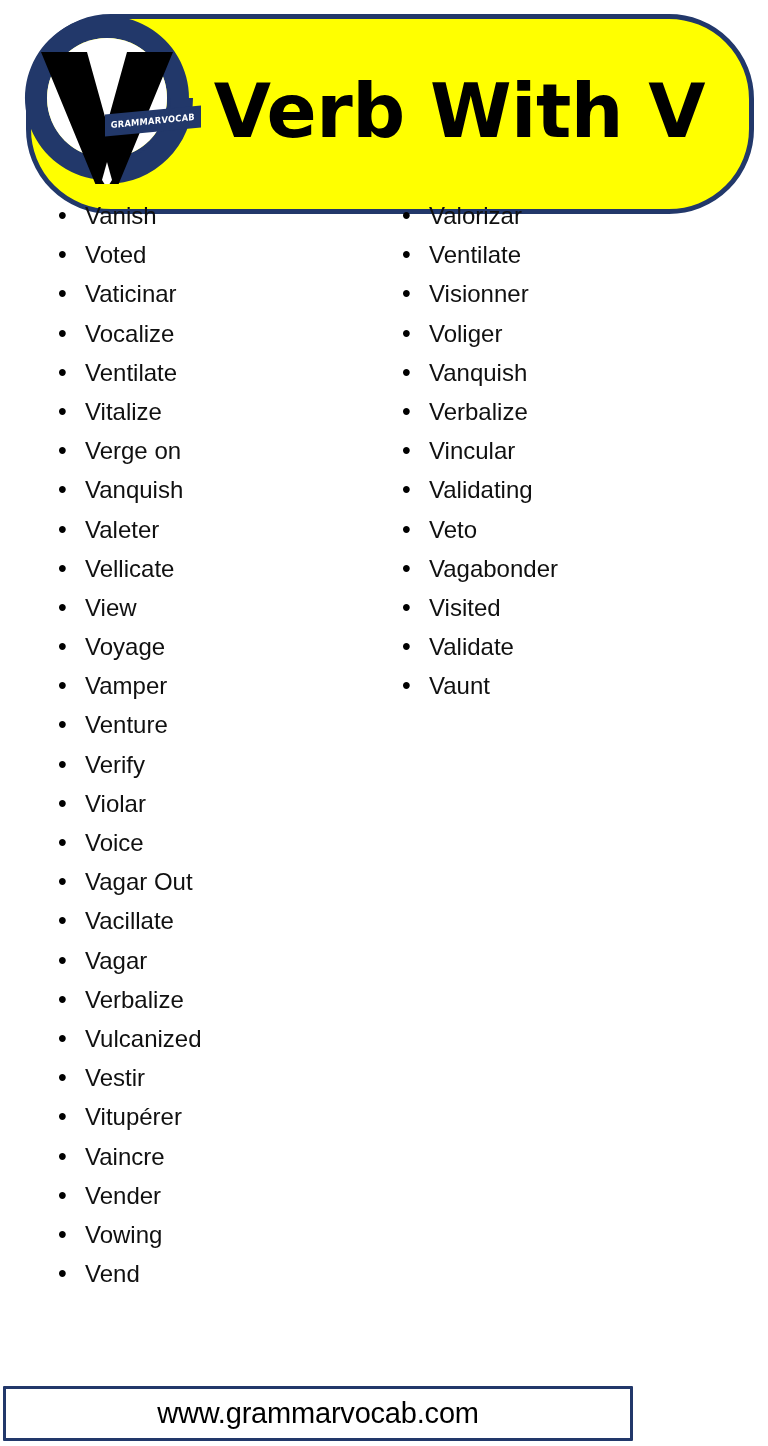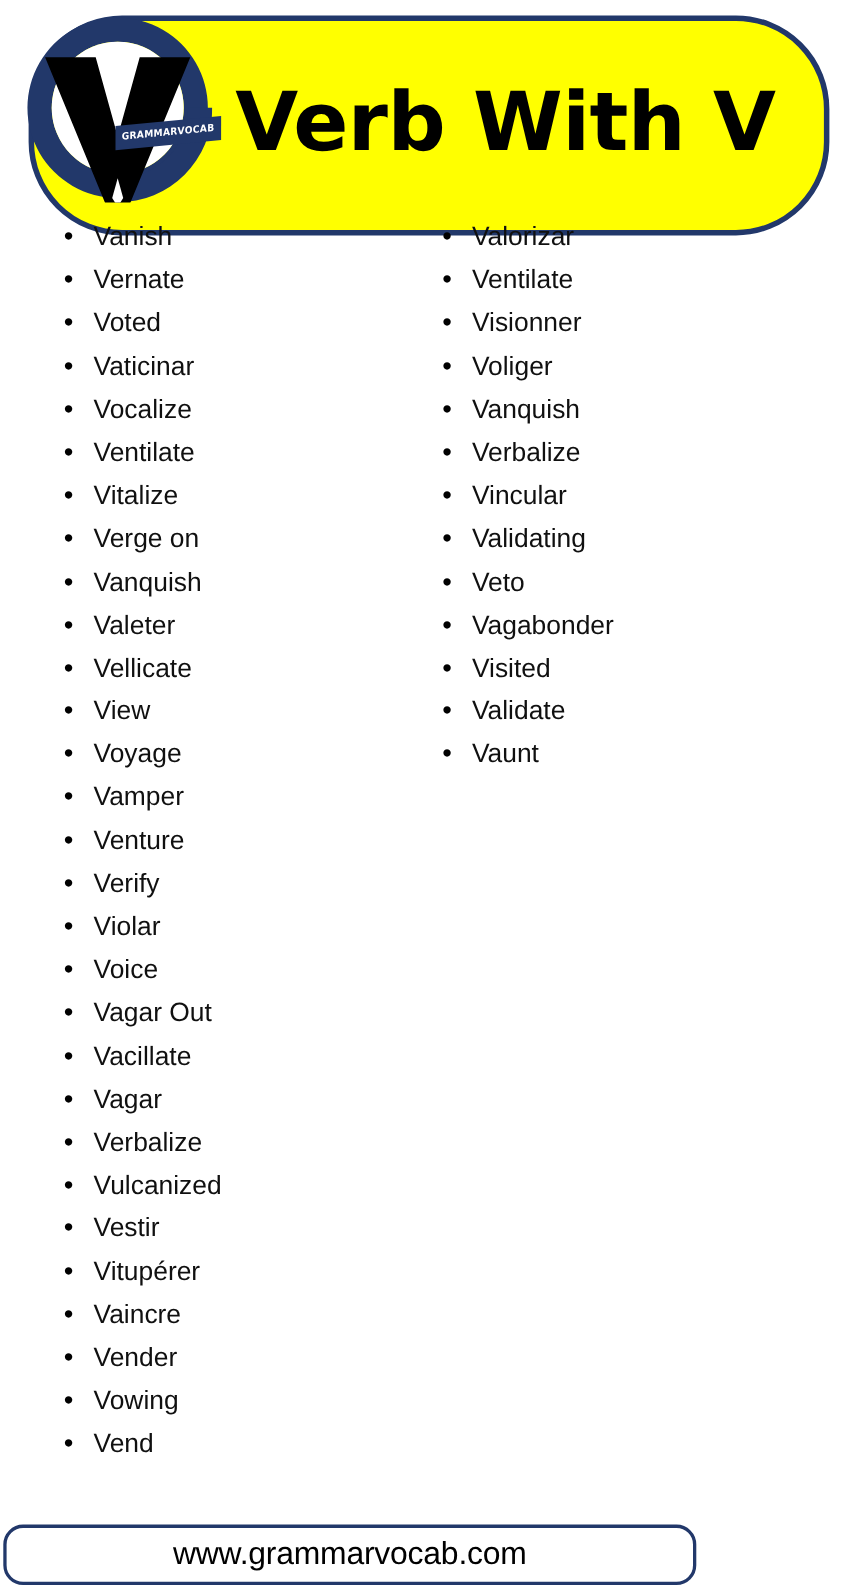--- a/index.html
+++ b/index.html
@@ -130,21 +130,21 @@
   }
 
   
   .footer {
     position: absolute;
     left: 3px;
     top: 1386px;
     width: 630px;
     height: 55px;
     border: 3px solid #22386A;
-    border-radius: 18px;
+    border-radius: 1px;
     background: #ffffff;
     display: flex;
     align-items: center;
     justify-content: center;
   }
   .footer-url {
     font-family: "Liberation Sans", "DejaVu Sans", sans-serif;
     font-size: 29px;
     color: #000000;
     letter-spacing: -0.2px;
@@ -178,21 +178,20 @@
     </div>
   </div>
 
 </div>
 
 <div class="lists">
 
   <div class="col col-left">
     <ul class="verb-list" id="list-left">
         <li>Vanish</li>
-        <li>Vernate</li>
         <li>Voted</li>
         <li>Vaticinar</li>
         <li>Vocalize</li>
         <li>Ventilate</li>
         <li>Vitalize</li>
         <li>Verge on</li>
         <li>Vanquish</li>
         <li>Valeter</li>
         <li>Vellicate</li>
         <li>View</li>

